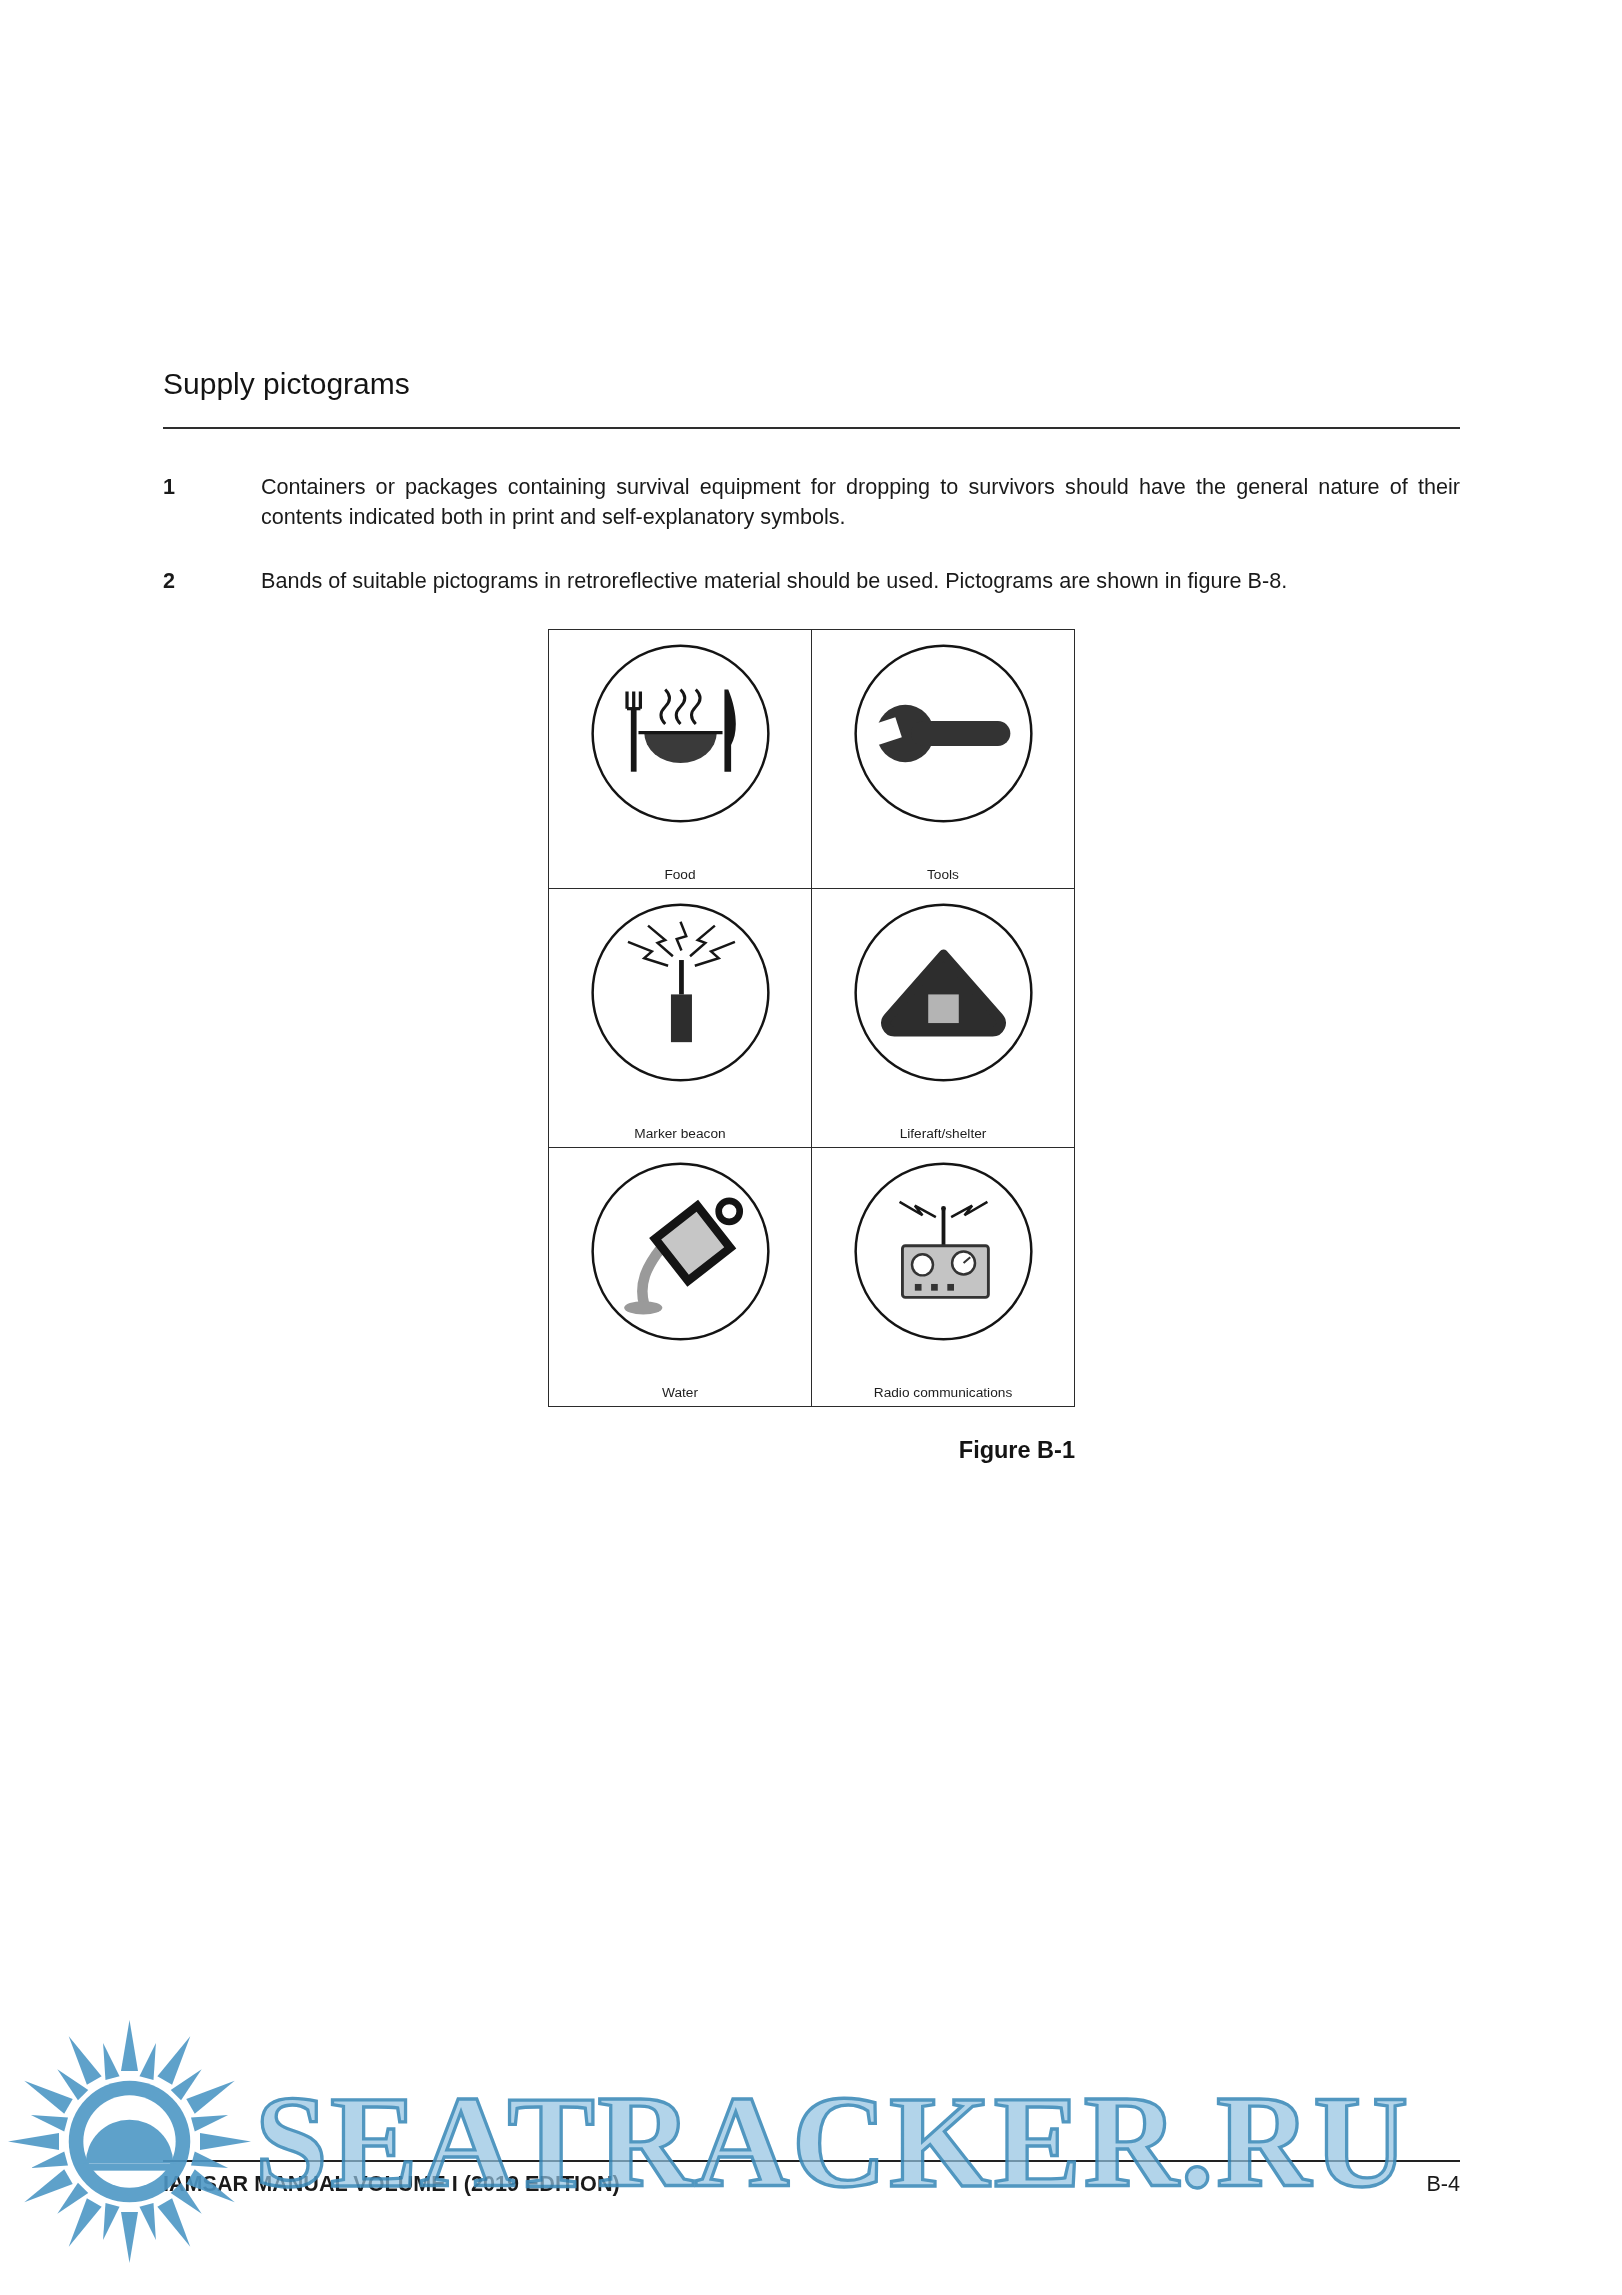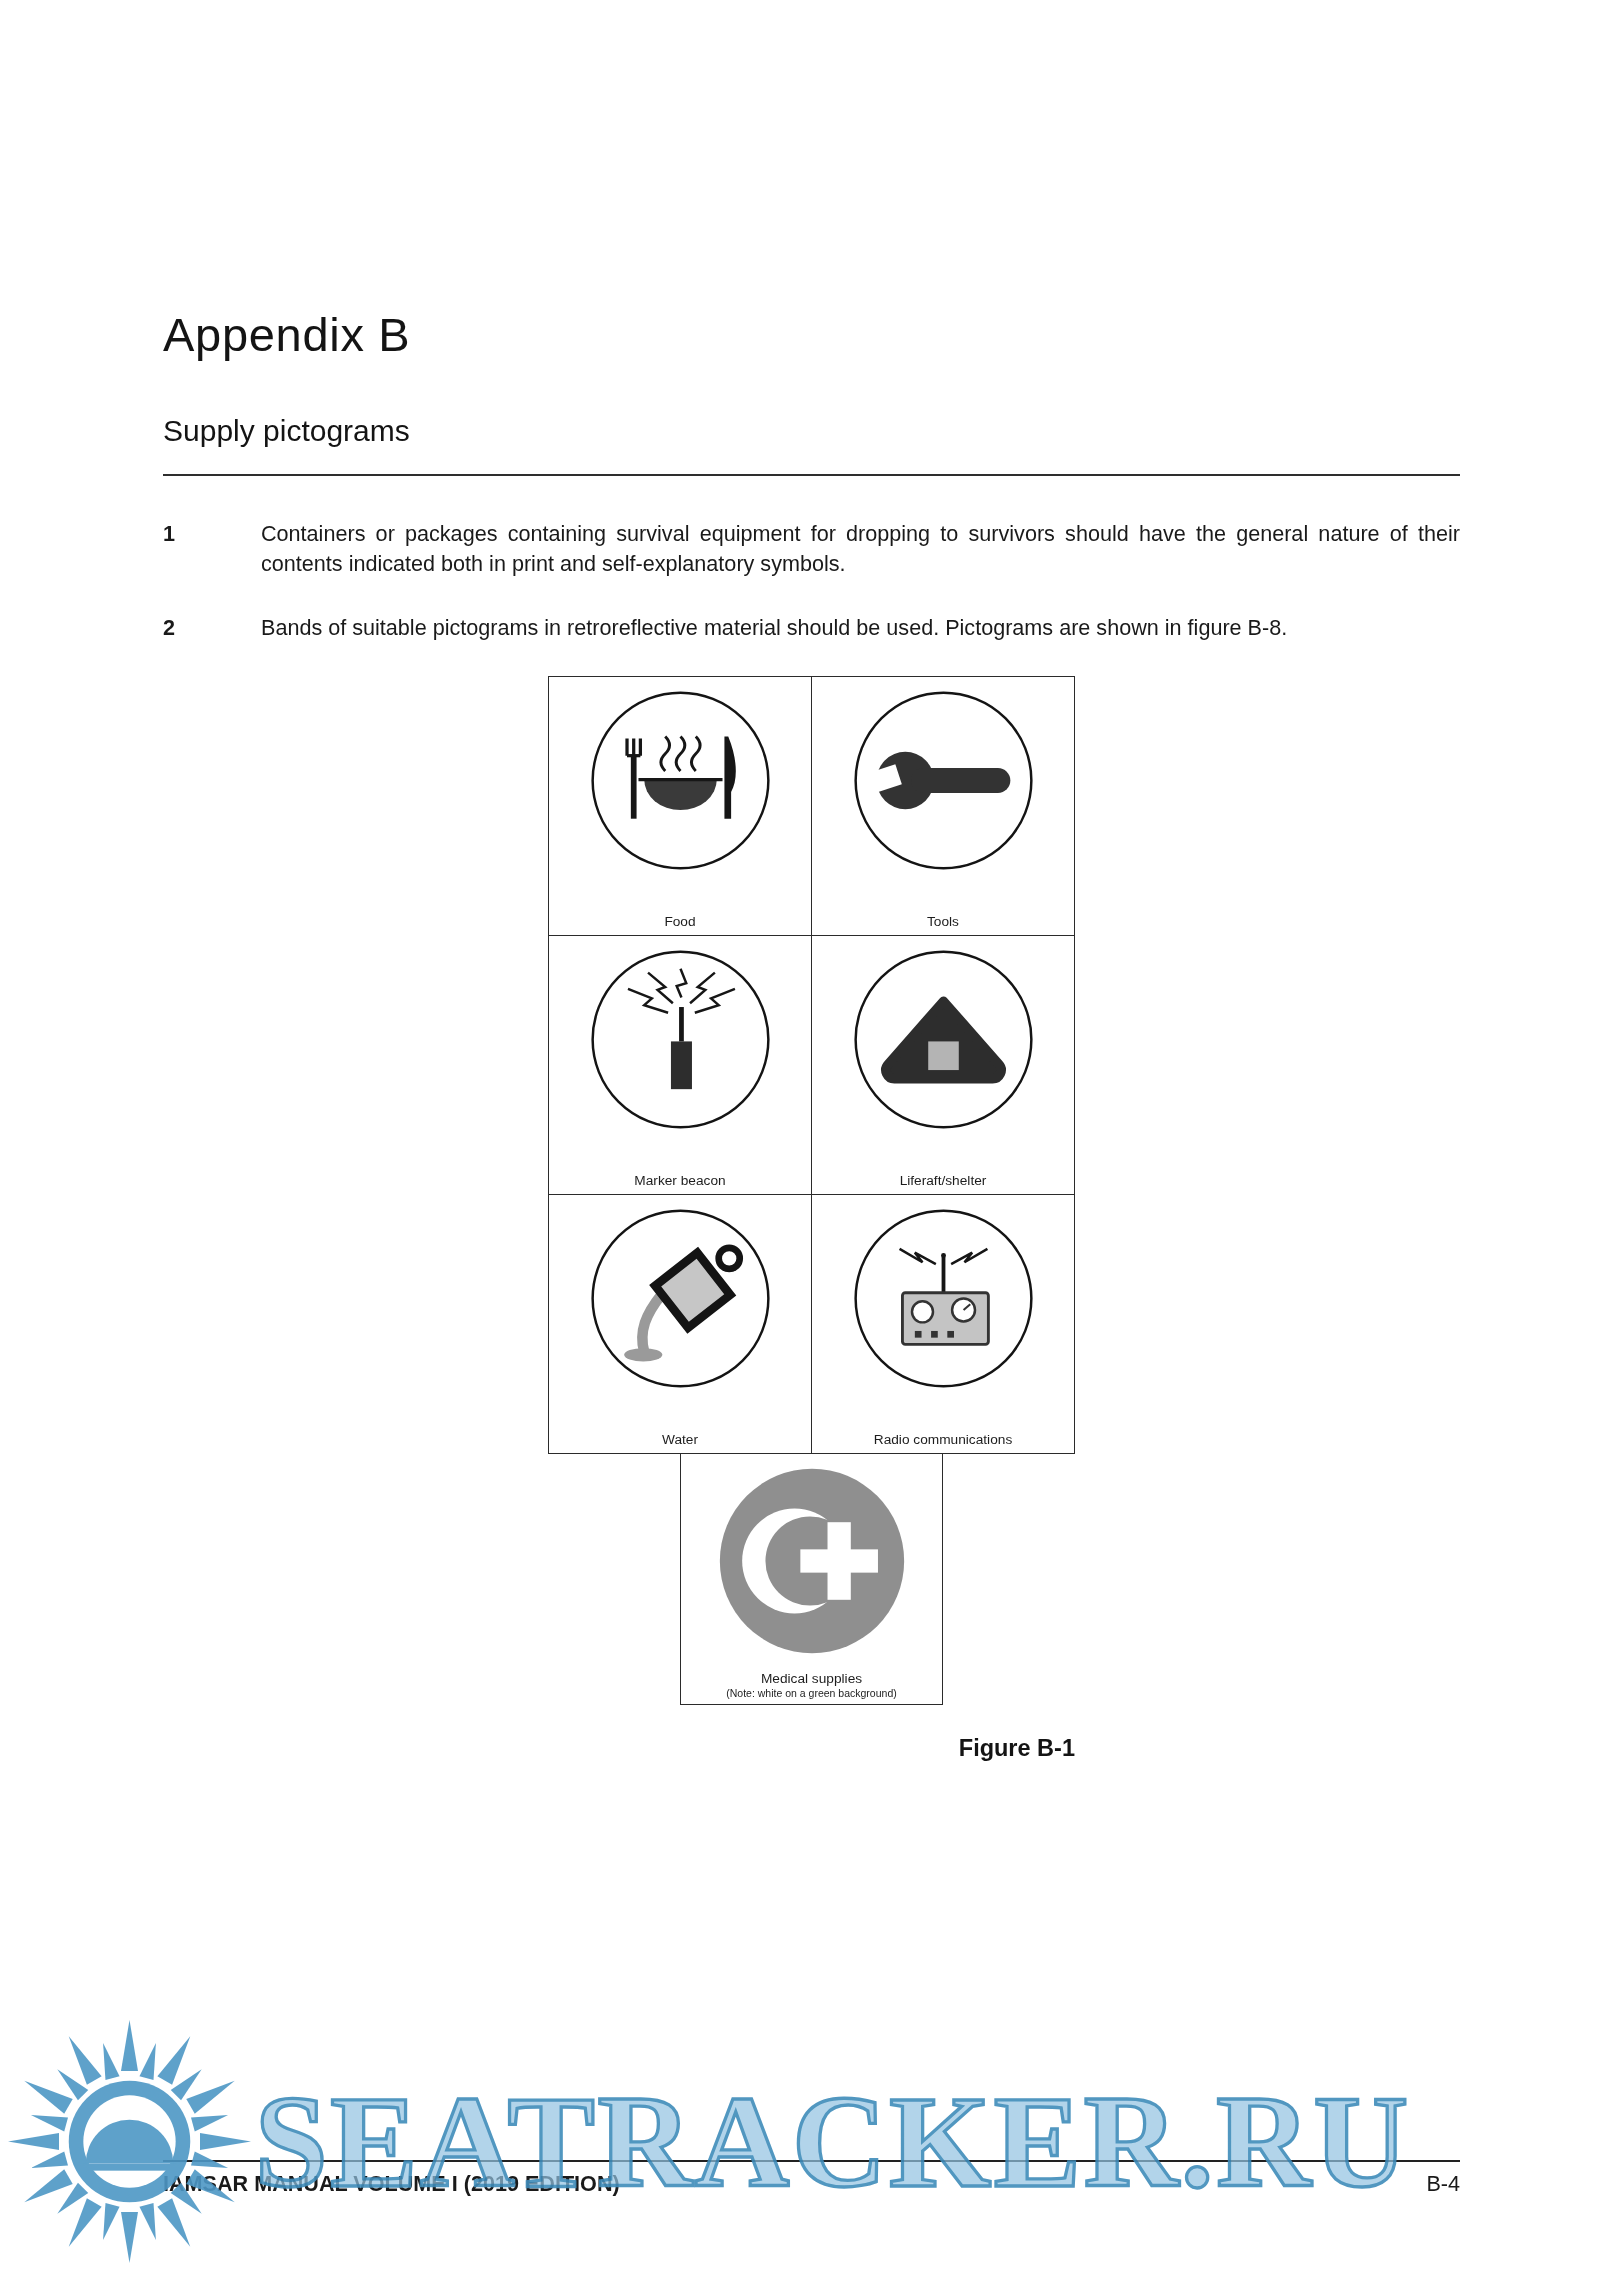--- a/index.html
+++ b/index.html
@@ -87,21 +87,20 @@
     margin-left: 3.9px;
     text-align: right;
   }
   .ic { stroke: #161616; }
 </style>
 </head>
 <body>
 
 <div class="page">
 
-  <h1 class="title">Appendix B</h1>
   <h2 class="subtitle">Supply pictograms</h2>
   <hr class="rule">
 
   <div class="paras">
     <div class="para">
       <div class="para-num">1</div>
       <div class="para-text">Containers or packages containing survival equipment for dropping to survivors should have the general nature of their contents indicated both in print and self-explanatory symbols.</div>
     </div>
     <div class="para">
       <div class="para-num">2</div>
@@ -190,31 +189,20 @@
           <circle cx="121" cy="112" r="12" fill="#ffffff" stroke="#333333" stroke-width="2.6"></circle>
           <line x1="121" y1="112" x2="128" y2="106" stroke="#333333" stroke-width="2.2"></line>
           <rect x="70" y="134" width="7" height="7" fill="#333333"></rect>
           <rect x="87" y="134" width="7" height="7" fill="#333333"></rect>
           <rect x="104" y="134" width="7" height="7" fill="#333333"></rect>
         </svg>
         <div class="cell-label">Radio communications</div>
       </div>
     </div>
 
-    <div class="medical-cell">
-      <svg class="picto" viewBox="0 0 200 200">
-        <circle cx="100" cy="100" r="95" fill="#8f8f8f"></circle>
-        <circle cx="82" cy="100" r="54" fill="#ffffff"></circle>
-        <circle cx="98" cy="100" r="46" fill="#8f8f8f"></circle>
-        <rect x="116" y="60" width="24" height="80" fill="#ffffff"></rect>
-        <rect x="88" y="88" width="80" height="24" fill="#ffffff"></rect>
-      </svg>
-      <div class="cell-label">Medical supplies</div>
-      <div class="cell-note">(Note: white on a green background)</div>
-    </div>
 
     <div class="figure-caption">Figure B-1</div>
   </div>
 
 </div>
 
 <div class="footer">
   <div class="footer-left">IAMSAR MANUAL VOLUME I (2019 EDITION)</div>
   <div class="footer-right">B-4</div>
 </div>

